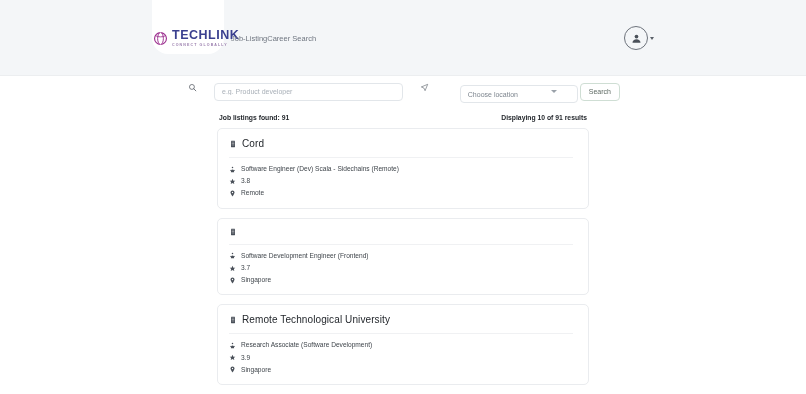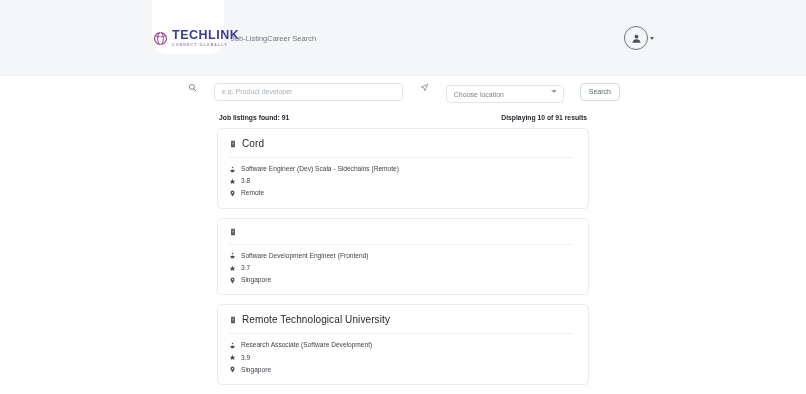--- a/index.html
+++ b/index.html
@@ -171,20 +171,21 @@
     border-radius: 4px;
     padding: 0 16px 0 7px;
     font-size: 7px;
     font-family: "Liberation Sans", sans-serif;
     color: #7d858e;
     background: #ffffff;
     appearance: none;
     -webkit-appearance: none;
     outline: none;
     cursor: pointer;
+    margin-left: 14px;
   }
 
   .select-caret {
     position: absolute;
     right: 7px;
     top: 7px;
     width: 0; height: 0;
     border-left: 3px solid transparent;
     border-right: 3px solid transparent;
     border-top: 3.5px solid #9aa1a9;

